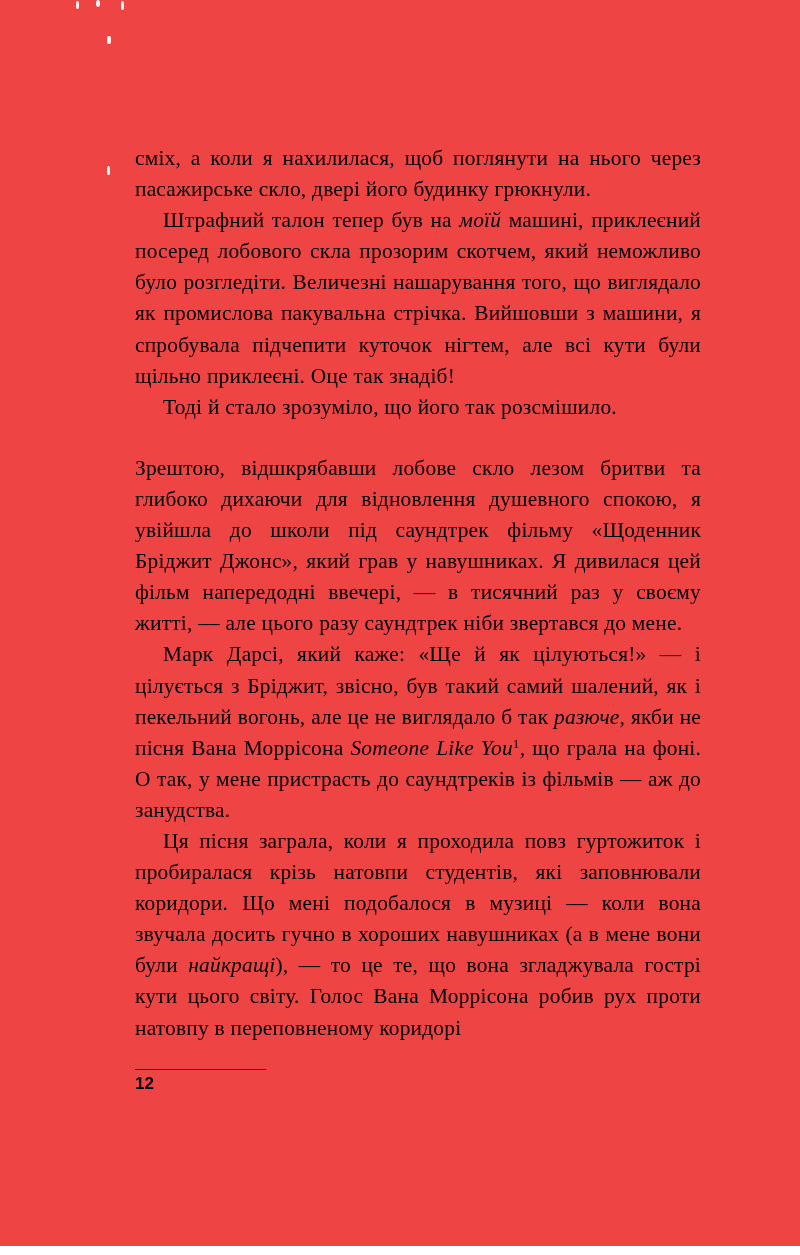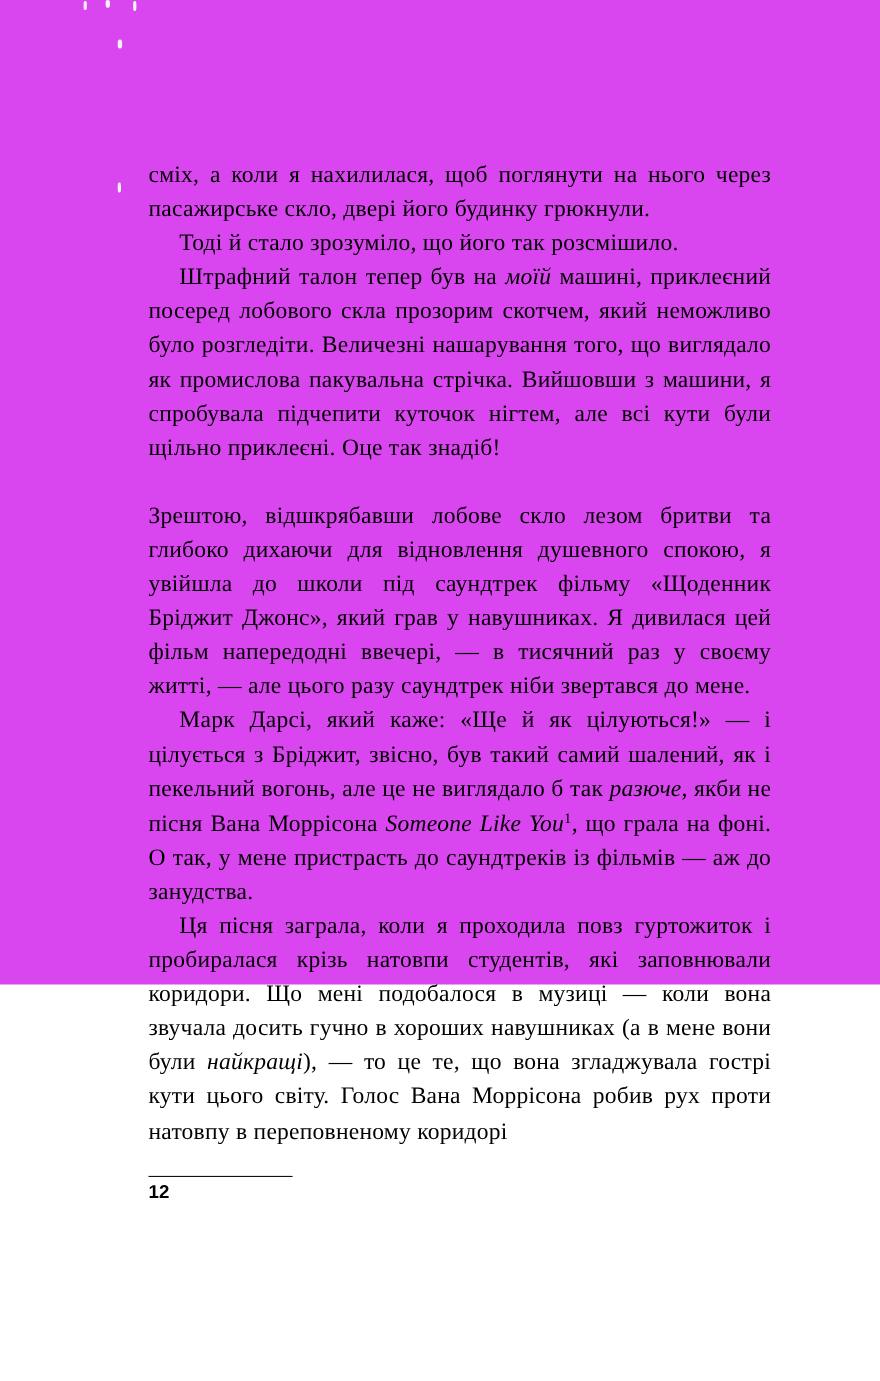--- a/index.html
+++ b/index.html
@@ -16,22 +16,22 @@
     font-family: "Liberation Serif", "DejaVu Serif", serif;
     color: #000000;
     -webkit-font-smoothing: antialiased;
   }
 
   .page {
     position: absolute;
     left: 0;
     top: 0;
     width: 800px;
-    height: 895px;
-    background: #d946ef;
+    height: 1246px;
+    background: #ef4444;
   }
 
   
   .textblock {
     position: absolute;
     left: 135px;
     top: 143px;
     width: 566px;
   }
 
@@ -132,23 +132,23 @@
   <div class="speck s1"></div>
   <div class="speck s2"></div>
   <div class="speck s3"></div>
   <div class="speck s4"></div>
   <div class="speck s5"></div>
 
   <div class="textblock">
 
     <p class="para noindent"><span>сміх, а коли я нахилилася, щоб поглянути на нього через пасажирське скло, двері його будинку грюкнули.</span></p>
 
+    <p class="para indent"><span>Штрафний талон тепер був на </span><i>моїй</i><span> машині, приклеєний посеред лобового скла прозорим скотчем, який неможливо було розгледіти. Величезні нашарування того, що виглядало як промислова пакувальна стрічка. Вийшовши з машини, я спробувала підчепити куточок нігтем, але всі кути були щільно приклеєні. Оце так знадіб!</span></p>
+
     <p class="para indent"><span>Тоді й стало зрозуміло, що його так розсмішило.</span></p>
-
-    <p class="para indent"><span>Штрафний талон тепер був на </span><i>моїй</i><span> машині, приклеєний посеред лобового скла прозорим скотчем, який неможливо було розгледіти. Величезні нашарування того, що виглядало як промислова пакувальна стрічка. Вийшовши з машини, я спробувала підчепити куточок нігтем, але всі кути були щільно приклеєні. Оце так знадіб!</span></p>
 
     <div class="blockgap"></div>
 
     <p class="para noindent"><span>Зрештою, відшкрябавши лобове скло лезом бритви та глибоко дихаючи для відновлення душевного спокою, я увійшла до школи під саундтрек фільму «Щоденник Бріджит Джонс», який грав у навушниках. Я дивилася цей фільм напередодні ввечері, — в тисячний раз у своєму житті, — але цього разу саундтрек ніби звертався до мене.</span></p>
 
     <p class="para indent"><span>Марк Дарсі, який каже: «Ще й як цілуються!» — і цілується з Бріджит, звісно, був такий самий шалений, як і пекельний вогонь, але це не виглядало б так </span><i>разюче</i><span>, якби не пісня Вана Моррісона </span><i>Someone Like You</i><sup class="fnref">1</sup><span>, що грала на фоні. О так, у мене пристрасть до саундтреків із фільмів — аж до занудства.</span></p>
 
     <p class="para indent"><span>Ця пісня заграла, коли я проходила повз гуртожиток і пробиралася крізь натовпи студентів, які заповнювали коридори. Що мені подобалося в музиці — коли вона звучала досить гучно в хороших навушниках (а в мене вони були </span><i>найкращі</i><span>), — то це те, що вона згладжувала гострі кути цього світу. Голос Вана Моррісона робив рух проти натовпу в переповненому коридорі</span></p>
 
   </div>

